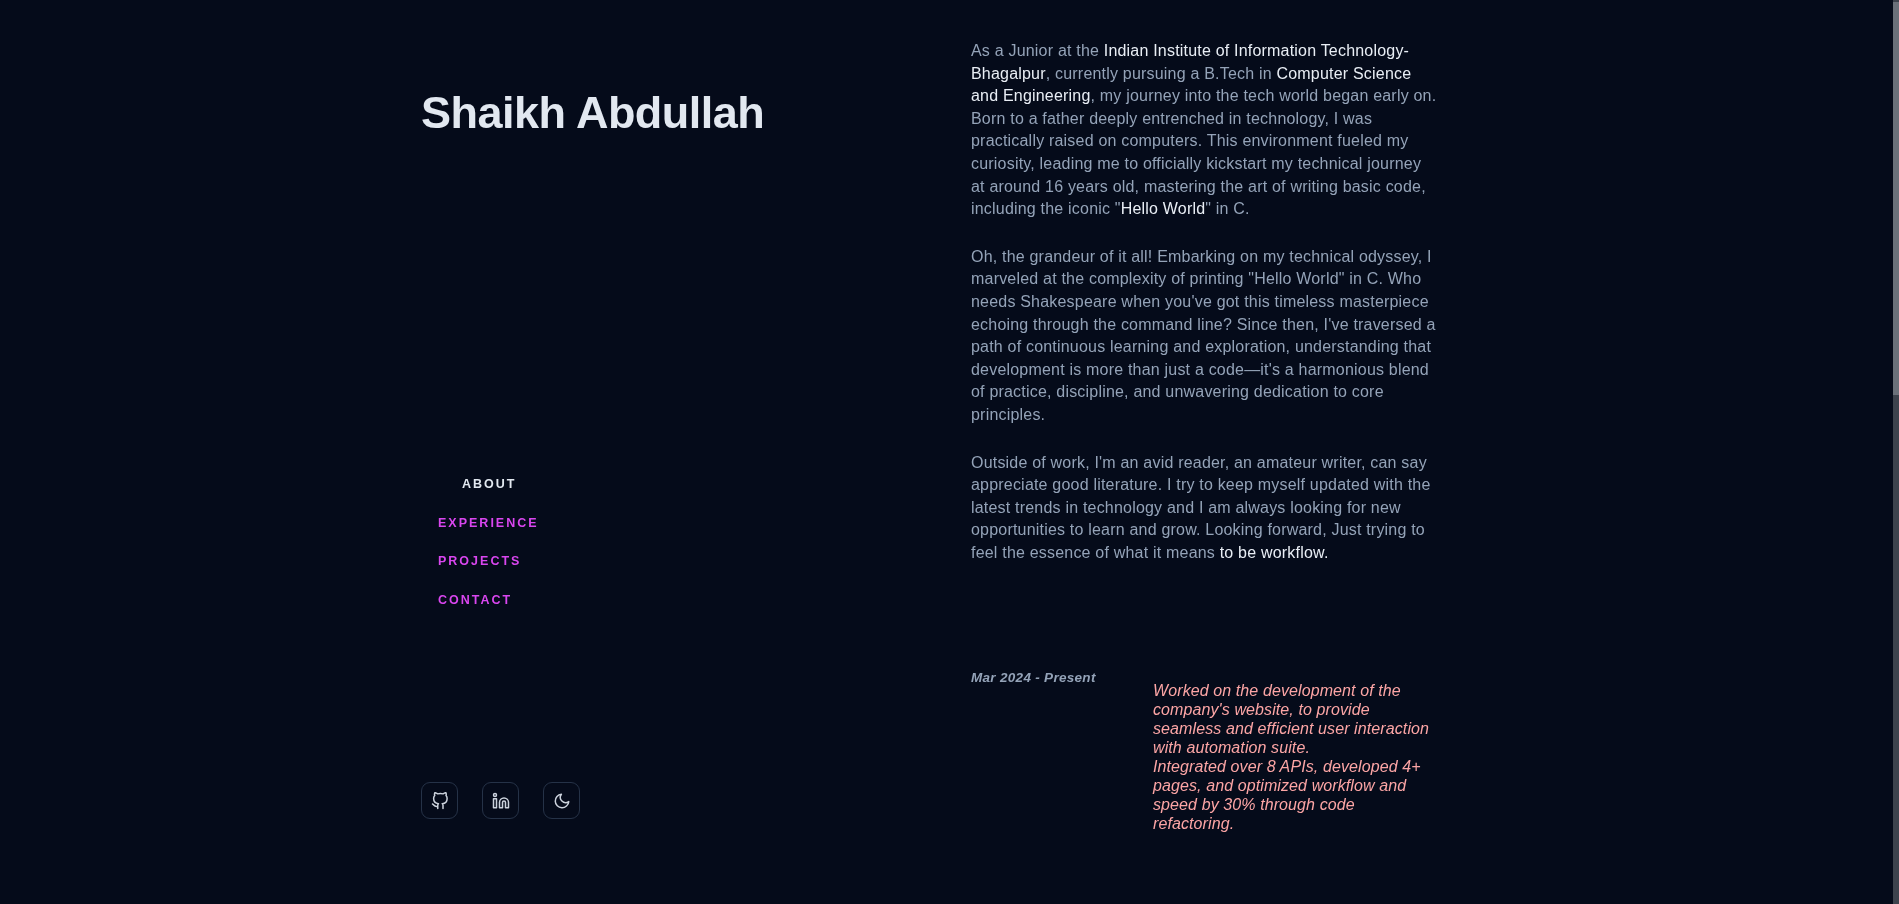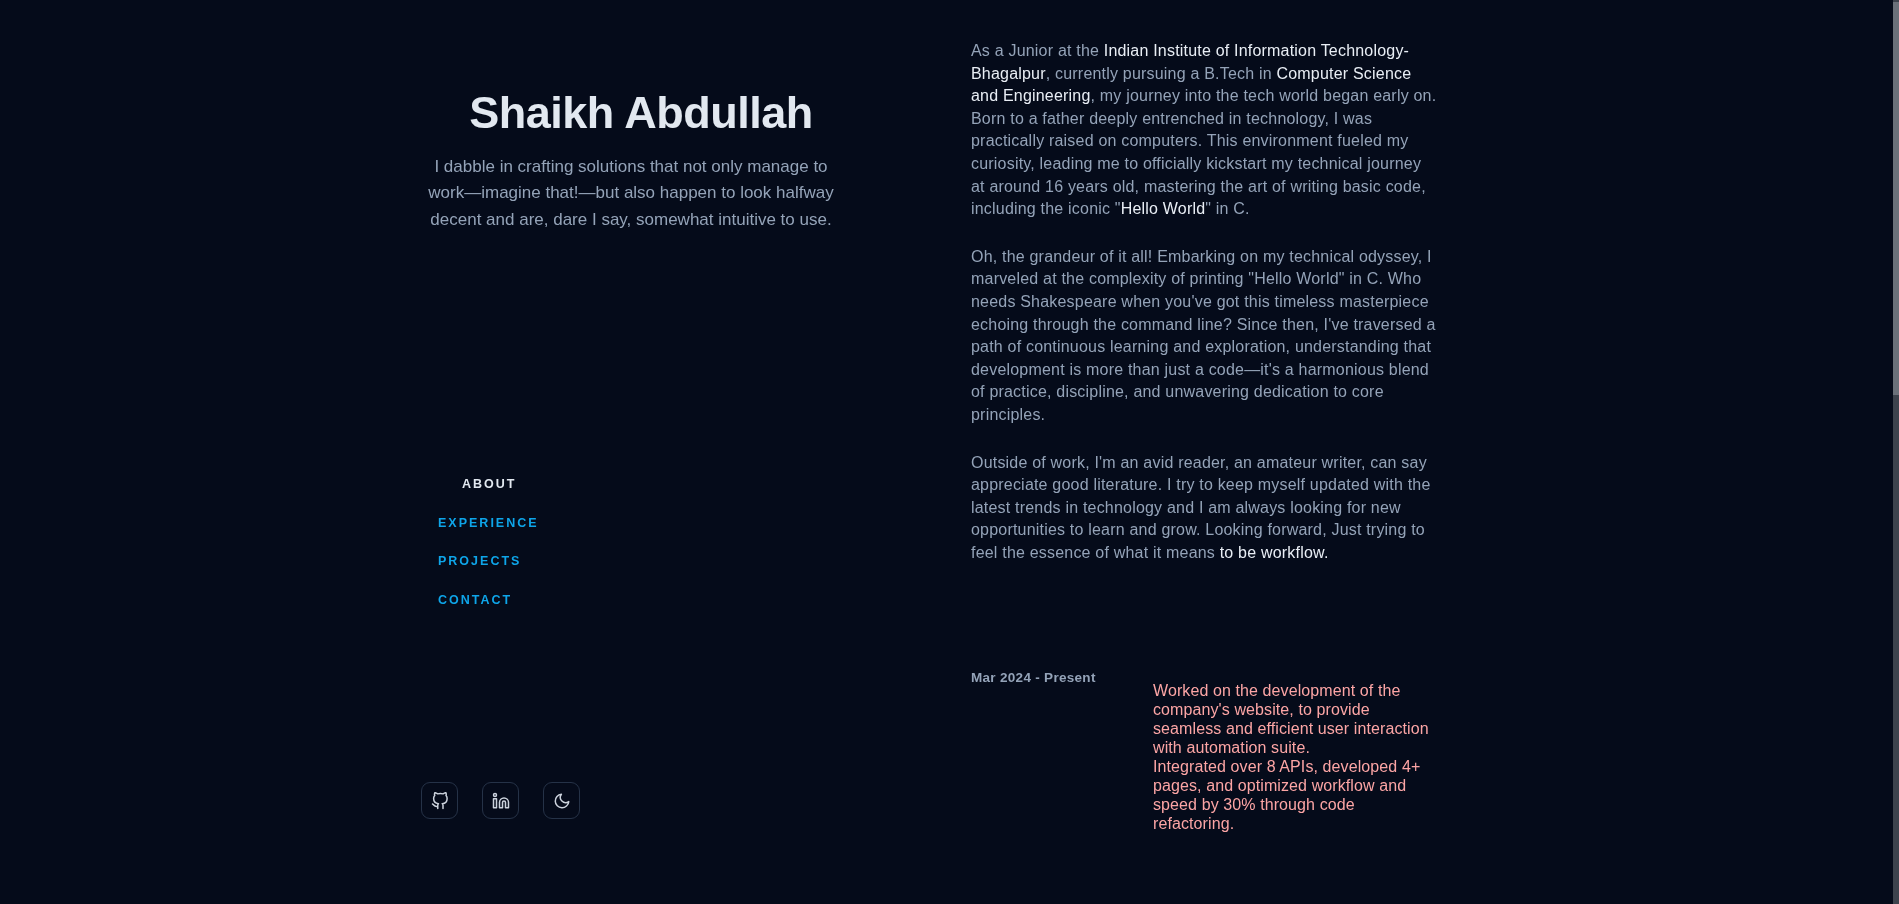--- a/index.html
+++ b/index.html
@@ -9,21 +9,21 @@
     background: #050b1a;
     font-family: "Liberation Sans", sans-serif;
     -webkit-font-smoothing: antialiased;
   }
   .page { position: absolute; inset: 0; }
 
   
   .left-col {
     position: absolute;
     left: 421px; top: 0;
-    width: 440px; height: 680px; text-align: center;
+    width: 440px; height: 680px;
   }
   .profile-name {
     padding-top: 88px;
     font-size: 45px;
     font-weight: 700;
     letter-spacing: -0.5px;
     color: #e2e8f0;
     line-height: 1.1;
   }
   .profile-title {
@@ -44,21 +44,21 @@
   nav.main-nav ul { list-style: none; }
   nav.main-nav li {
     height: 38.5px;
     display: flex; align-items: flex-start;
     cursor: pointer;
   }
   nav.main-nav li span {
     font-size: 12.5px;
     font-weight: 700;
     letter-spacing: 2px;
-    color: #0ea5e9;
+    color: #d946ef;
   }
   nav.main-nav li.active span { color: #e2e8f0; margin-left: 24px; }
 
   .social {
     position: absolute; left: 0; top: 782px;
     display: flex; gap: 24px;
   }
   .social-btn {
     width: 37px; height: 37px;
     border: 1px solid #253247;
@@ -83,21 +83,21 @@
   .about-section p {
     font-size: 16px;
     line-height: 22.6px;
     letter-spacing: 0.2px;
     color: #94a3b8;
   }
   .about-section p + p { margin-top: 25px; }
   .about-section .hl { color: #e9eef5; font-weight: 500; }
 
   .experience-section { margin-top: 104px; }
-  .exp-item { display: flex; }
+  .exp-item { display: flex; font-style: italic; }
   .exp-date {
     width: 182px; flex: 0 0 182px;
     padding-top: 2px;
     font-size: 13.5px;
     font-weight: 600;
     letter-spacing: 0.3px;
     color: #94a3b8;
   }
   .exp-body { width: 284px; }
   .exp-title {
@@ -127,21 +127,20 @@
     background: #6b717a;
   }
 </style>
 </head>
 <body>
 
 <div class="page">
 
   <header class="left-col">
     <h1 class="profile-name">Shaikh Abdullah</h1>
-    <p class="tagline">I dabble in crafting solutions that not only manage to work—imagine that!—but also happen to look halfway decent and are, dare I say, somewhat intuitive to use.</p>
 
     <nav class="main-nav">
       <ul>
         <li class="active">
           <span>ABOUT</span>
         </li>
         <li>
           <span>EXPERIENCE</span>
         </li>
         <li>

